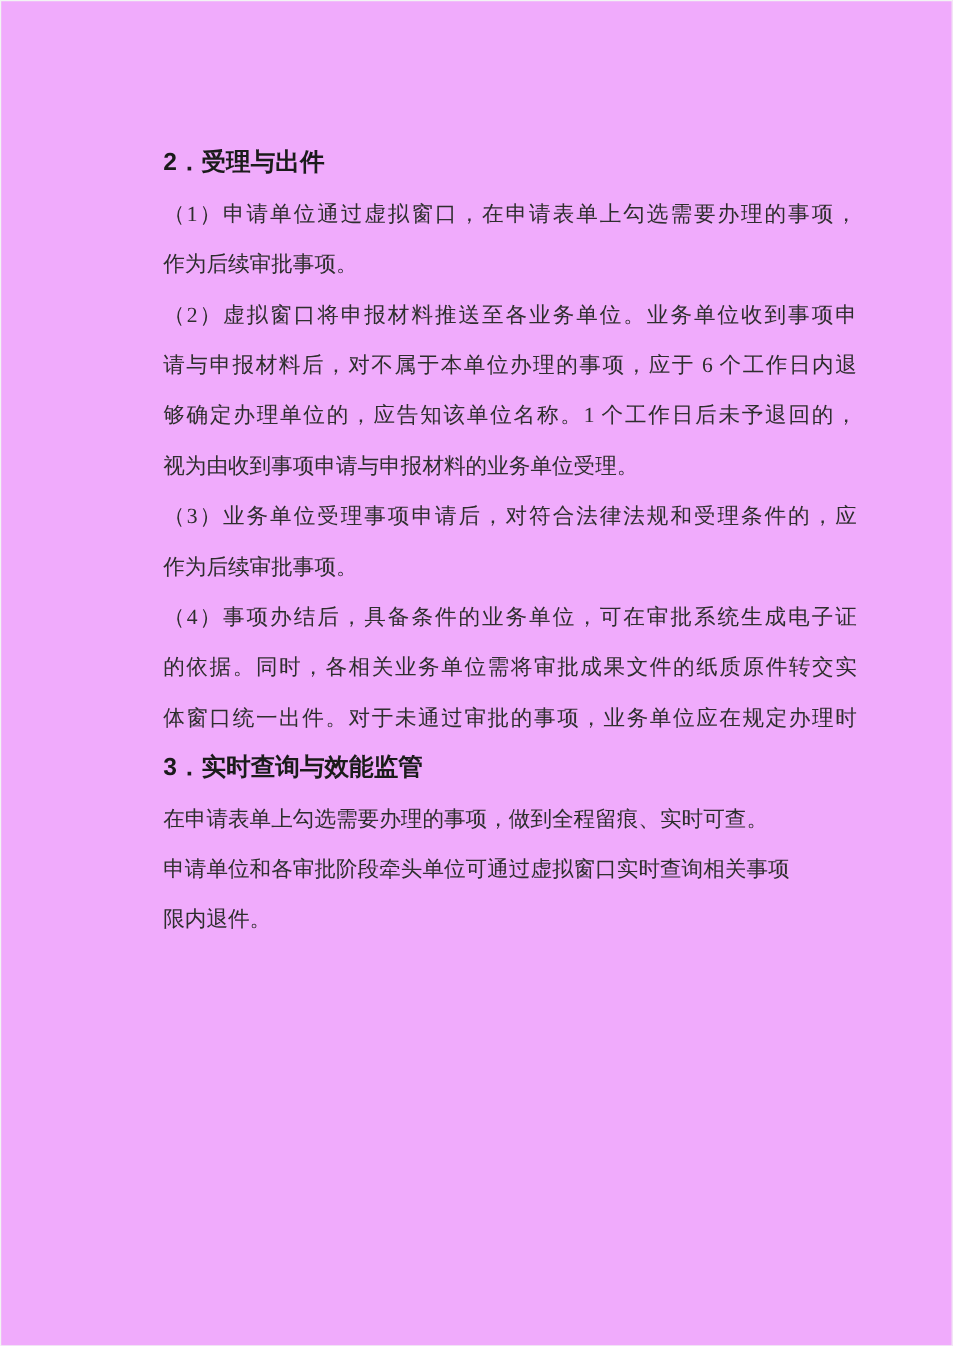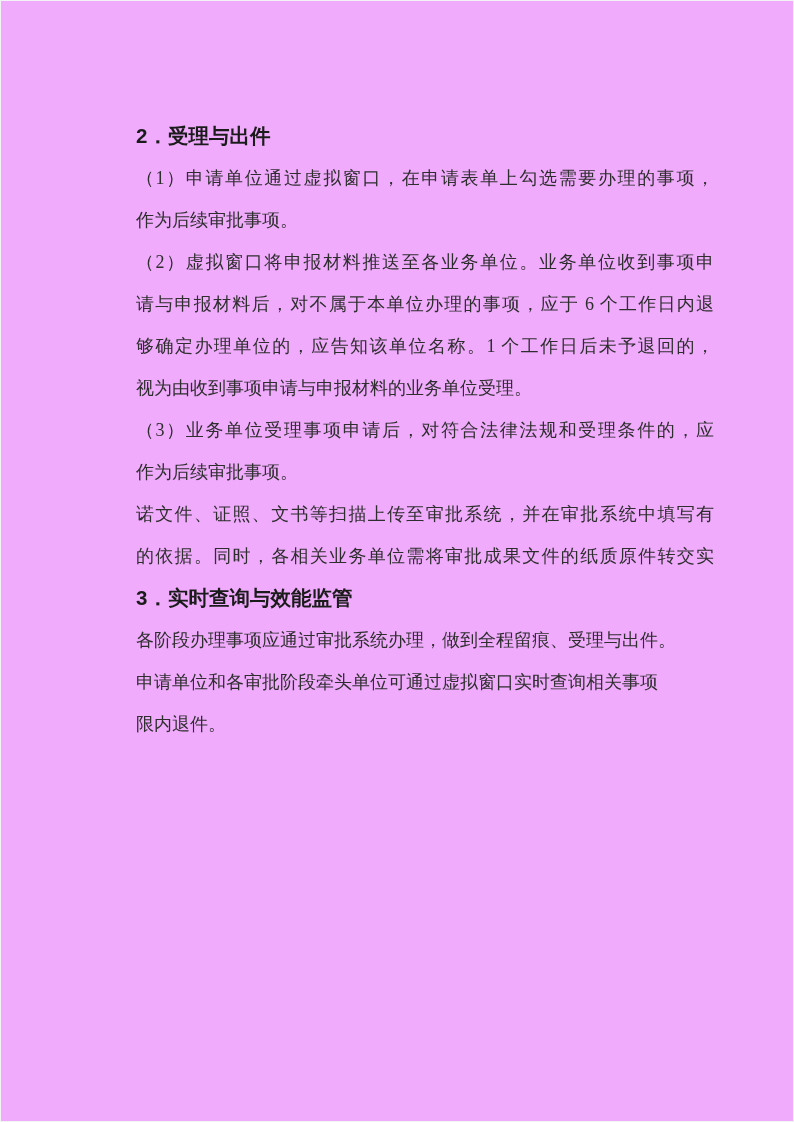--- a/index.html
+++ b/index.html
@@ -53,24 +53,25 @@
     <div class="line">作为后续审批事项。</div>
 
     <div class="line fill">（2）虚拟窗口将申报材料推送至各业务单位。业务单位收到事项申</div>
     <div class="line fill">请与申报材料后，对不属于本单位办理的事项，应于 6 个工作日内退</div>
     <div class="line fill">够确定办理单位的，应告知该单位名称。1 个工作日后未予退回的，</div>
     <div class="line">视为由收到事项申请与申报材料的业务单位受理。</div>
 
     <div class="line fill">（3）业务单位受理事项申请后，对符合法律法规和受理条件的，应</div>
     <div class="line">作为后续审批事项。</div>
 
-    <div class="line fill">诺文件、证照、文书等扫描上传至审批系统，并在审批系统中填写有</div>
+    <div class="line fill">（4）事项办结后，具备条件的业务单位，可在审批系统生成电子证</div>
     <div class="line fill">的依据。同时，各相关业务单位需将审批成果文件的纸质原件转交实</div>
+    <div class="line fill">体窗口统一出件。对于未通过审批的事项，业务单位应在规定办理时</div>
 
     <div class="line h">3．实时查询与效能监管</div>
 
-    <div class="line">各阶段办理事项应通过审批系统办理，做到全程留痕、受理与出件。</div>
+    <div class="line">在申请表单上勾选需要办理的事项，做到全程留痕、实时可查。</div>
 
     <div class="line">申请单位和各审批阶段牵头单位可通过虚拟窗口实时查询相关事项</div>
     <div class="line">限内退件。</div>
 
   </div>
 </div>
 
 </body></html>

